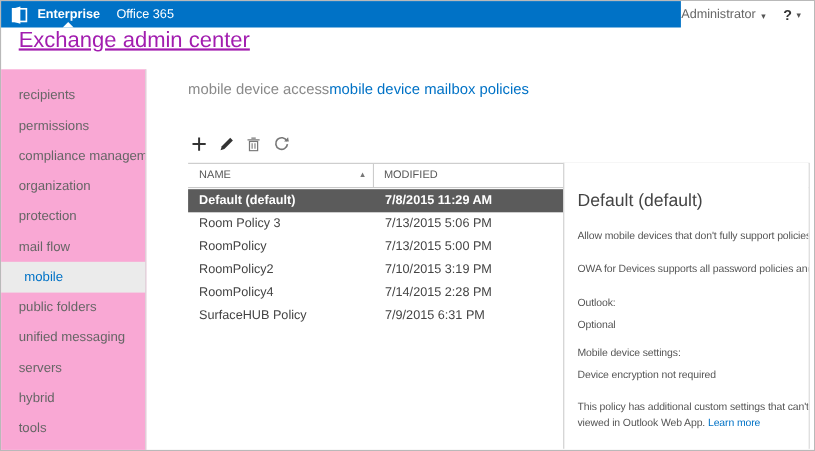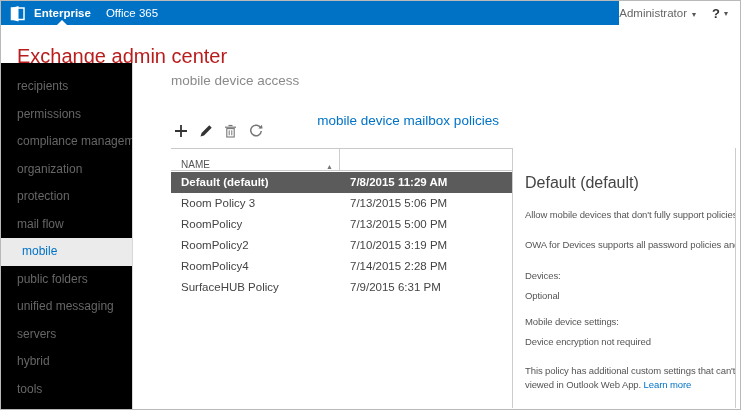--- a/index.html
+++ b/index.html
@@ -21,40 +21,40 @@
     content:""; position:absolute; bottom:0; left:50%; margin-left:-5px;
     width:0; height:0; border-left:5px solid transparent; border-right:5px solid transparent;
     border-bottom:5px solid #fff;
   }
   .topbar-right { flex:1; background:#fff; display:flex; align-items:center; justify-content:flex-end; gap:16px; padding-right:12px; }
   .user-menu { color:#666; font-size:11.5px; display:flex; align-items:flex-end; gap:5px; cursor:pointer; }
   .help-menu { color:#333; font-size:13px; font-weight:bold; display:flex; align-items:center; gap:4px; cursor:pointer; }
   .caret { font-size:8px; color:#555; font-weight:normal; }
 
   
-  .page-title { position:absolute; left:16px; top:44px; font-size:20px; color:#b91c1c; }
-
-  
-  .sidebar { position:absolute; left:0; top:62px; bottom:0; width:132px; border-right:1px solid #d9d9d9; background:#000000; padding-top:10px; }
+  .page-title { position:absolute; left:16px; top:25px; font-size:20px; color:#a21caf;text-decoration:underline; }
+
+  
+  .sidebar { position:absolute; left:0; top:62px; bottom:0; width:132px; border-right:1px solid #d9d9d9; background:#f9a8d4; padding-top:10px; }
   .side-item { height:27.5px; line-height:27.5px; padding-left:16px; font-size:12px; color:#666; cursor:pointer; white-space:nowrap; overflow:hidden; }
   .side-item.selected { background:#ebebeb; color:#0072c6;padding-left:21px; }
 
   
-  .tabs { position:absolute; left:170px; top:72px; display:flex; gap:18px; }
+  .tabs { position:absolute; left:170px; top:72px; display:flex; }
   .tab { font-size:13.5px; color:#8a8a8a; cursor:pointer; white-space:nowrap; }
-  .tab.selected { color:#0072c6;margin-top:40px; }
+  .tab.selected { color:#0072c6; }
 
   
   .toolbar { position:absolute; left:171px; top:121px; display:flex; gap:8px; align-items:center; }
   .tool-btn { width:17px; height:17px; display:flex; align-items:center; justify-content:center; cursor:pointer; }
 
   
   .listview { position:absolute; left:170px; top:147px; width:565px; bottom:1px; border-right:1px solid #ccc; background:#fff; }
   .lv-header { height:23px; border-top:1px solid #c9c9c9; border-bottom:1px solid #c9c9c9; display:flex; font-size:10px; color:#555; }
-  .hdr-name { width:169px; border-right:1px solid #ccc; display:flex; align-items:flex-end; justify-content:space-between; padding-left:10px; cursor:pointer; }
+  .hdr-name { width:169px; border-right:1px solid #ccc; display:flex; align-items:center; justify-content:space-between; padding-left:10px; cursor:pointer; }
   .sort-icon { font-size:7px; color:#777; margin-right:6px; }
   .hdr-mod { padding-left:9px; display:flex; align-items:center; cursor:pointer; }
   .lv-rows { position:absolute; left:0; top:24px; width:341px; }
   .lv-row { display:flex; height:21px; line-height:21px; font-size:11.5px; color:#444; cursor:pointer; }
   .lv-row .cell-name { width:169px; padding-left:10px; white-space:nowrap; overflow:hidden; }
   .lv-row .cell-mod { padding-left:10px; white-space:nowrap; }
   .lv-row.selected { background:#5b5b5b; color:#fff; font-weight:bold; }
 
   
   .detail { position:absolute; left:341px; top:0; right:0; bottom:0; border-left:1px solid #ccc; padding:26px 0 0 12px; overflow:hidden; background:#fff; }
@@ -146,20 +146,23 @@
       </svg>
     </span>
   </div>
 
   <div class="listview">
     <div class="lv-header">
       <div class="hdr-name">
         <span>NAME</span>
         <span class="sort-icon">▲</span>
       </div>
+      <div class="hdr-mod">
+        <span>MODIFIED</span>
+      </div>
     </div>
 
     <div class="lv-rows">
         <div class="lv-row selected">
     <span class="cell-name">Default (default)</span>
     <span class="cell-mod">7/8/2015 11:29 AM</span>
   </div>
         <div class="lv-row">
     <span class="cell-name">Room Policy 3</span>
     <span class="cell-mod">7/13/2015 5:06 PM</span>
@@ -179,21 +182,21 @@
         <div class="lv-row">
     <span class="cell-name">SurfaceHUB Policy</span>
     <span class="cell-mod">7/9/2015 6:31 PM</span>
   </div>
       </div>
 
     <div class="detail">
       <h2 class="detail-title">Default (default)</h2>
       <div class="dline mt-p1">Allow mobile devices that don't fully support policies to</div>
       <div class="dline mt-p2">OWA for Devices supports all password policies and wo</div>
-      <div class="dline mt-pwlabel">Devices:</div>
+      <div class="dline mt-pwlabel">Outlook:</div>
       <div class="dline mt-pwval">Optional</div>
       <div class="dline mt-setlabel">Mobile device settings:</div>
       <div class="dline mt-setval">Device encryption not required</div>
       <div class="dline mt-note1">This policy has additional custom settings that can't be</div>
       <div class="dline mt-note2">
         <span>viewed in Outlook Web App.</span>
         <a class="learn-more">Learn more</a>
       </div>
     </div>
   </div>

